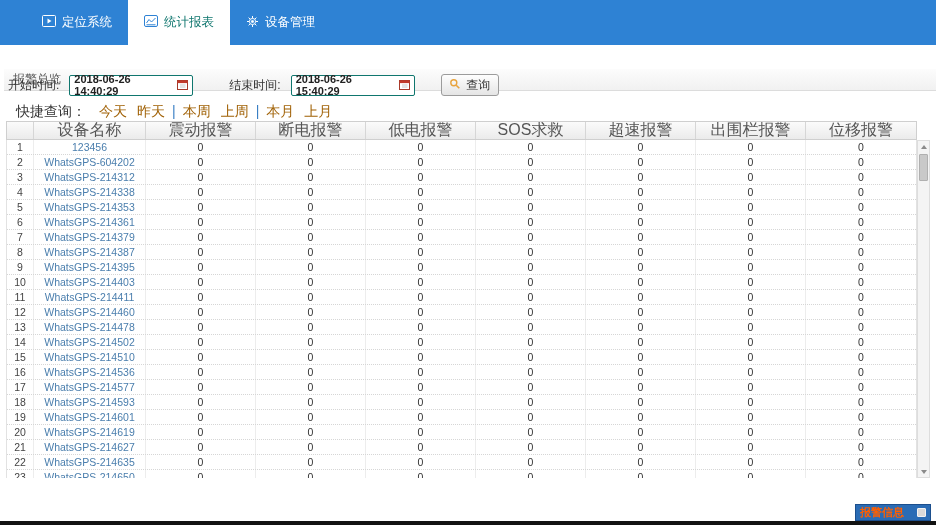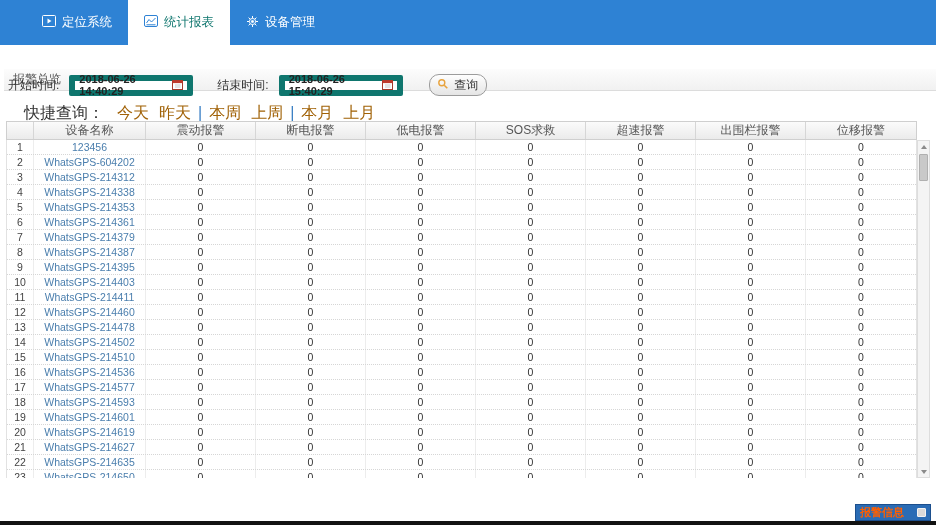--- a/index.html
+++ b/index.html
@@ -32,51 +32,51 @@
     position:absolute; top:45px; left:4px; right:0; height:22px;
     background:linear-gradient(#fcfcfc,#f1f1f1); border-bottom:1px solid #dcdcdc;
     display:flex; align-items:center; padding-left:9px; font-size:12px; color:#555;margin-top:24px;
   }
   
   .filters {
     position:absolute; top:74px; left:8px; height:22px;
     display:flex; align-items:center; font-size:12px; color:#333;
   }
   .flabel { margin-right:10px; }
-  .flabel.end { margin-left:24px; }
+  .flabel.end { margin-left:36px; }
   .dateinput {
     display:inline-flex; align-items:center; justify-content:space-between;
-    width:124px; height:21px; border:6px solid #0f766e; border-radius:2px;
+    width:124px; height:21px; border:1px solid #0f766e; border-radius:2px;
     background:#fff; padding:0 4px; font-size:11px; font-weight:bold; color:#222; cursor:text;
   }
   .querybtn {
     margin-left:26px; display:inline-flex; align-items:center; justify-content:center; gap:5px;
-    height:22px; width:58px; border:1px solid #9c9c9c; border-radius:10px;
+    height:22px; width:58px; border:1px solid #9c9c9c; border-radius:3px;
     background:linear-gradient(#fefefe,#e5e5e5); font-size:12px; color:#333;
     font-family:"Liberation Sans", sans-serif; cursor:pointer;
   }
   
   .quick {
-    position:absolute; top:103px; left:24px; font-size:16px; color:#333;
+    position:absolute; top:103px; left:16px; font-size:14px; color:#333;
     display:flex; align-items:flex-end;
   }
   .qlabel { margin-right:8px; }
   .qlink { color:#a16207; cursor:pointer; margin:0 5px; }
   .qsep { color:#3a7fc4; margin:0 2px; }
   
   .tablewrap { position:absolute; top:121px; left:6px; width:924px; }
   .grid-row { display:grid; grid-template-columns:27px 112px repeat(7, 1fr); }
   .thead {
     height:19px; width:911px;
     background:linear-gradient(#fbfbfb,#ebebeb);
     border:1px solid #cfcfcf;
   }
   .hc {
     display:flex; align-items:center; justify-content:center;
-    font-size:12px; color:#555; border-right:1px solid #d6d6d6; overflow:hidden;
+    font-size:16px; color:#555; border-right:1px solid #d6d6d6; overflow:hidden;
   }
   .hc:last-child { border-right:none; }
   .tbody {
     width:911px; height:338px; overflow:hidden;
     border-left:1px solid #e2e2e2; border-right:1px solid #e2e2e2;
   }
   .trow { height:15px; border-bottom:1px dotted #d6d6d6; background:#fff; }
   .tc {
     display:flex; align-items:center; justify-content:center;
     font-size:10.5px; color:#333; border-right:1px solid #ededed; overflow:hidden; white-space:nowrap;

